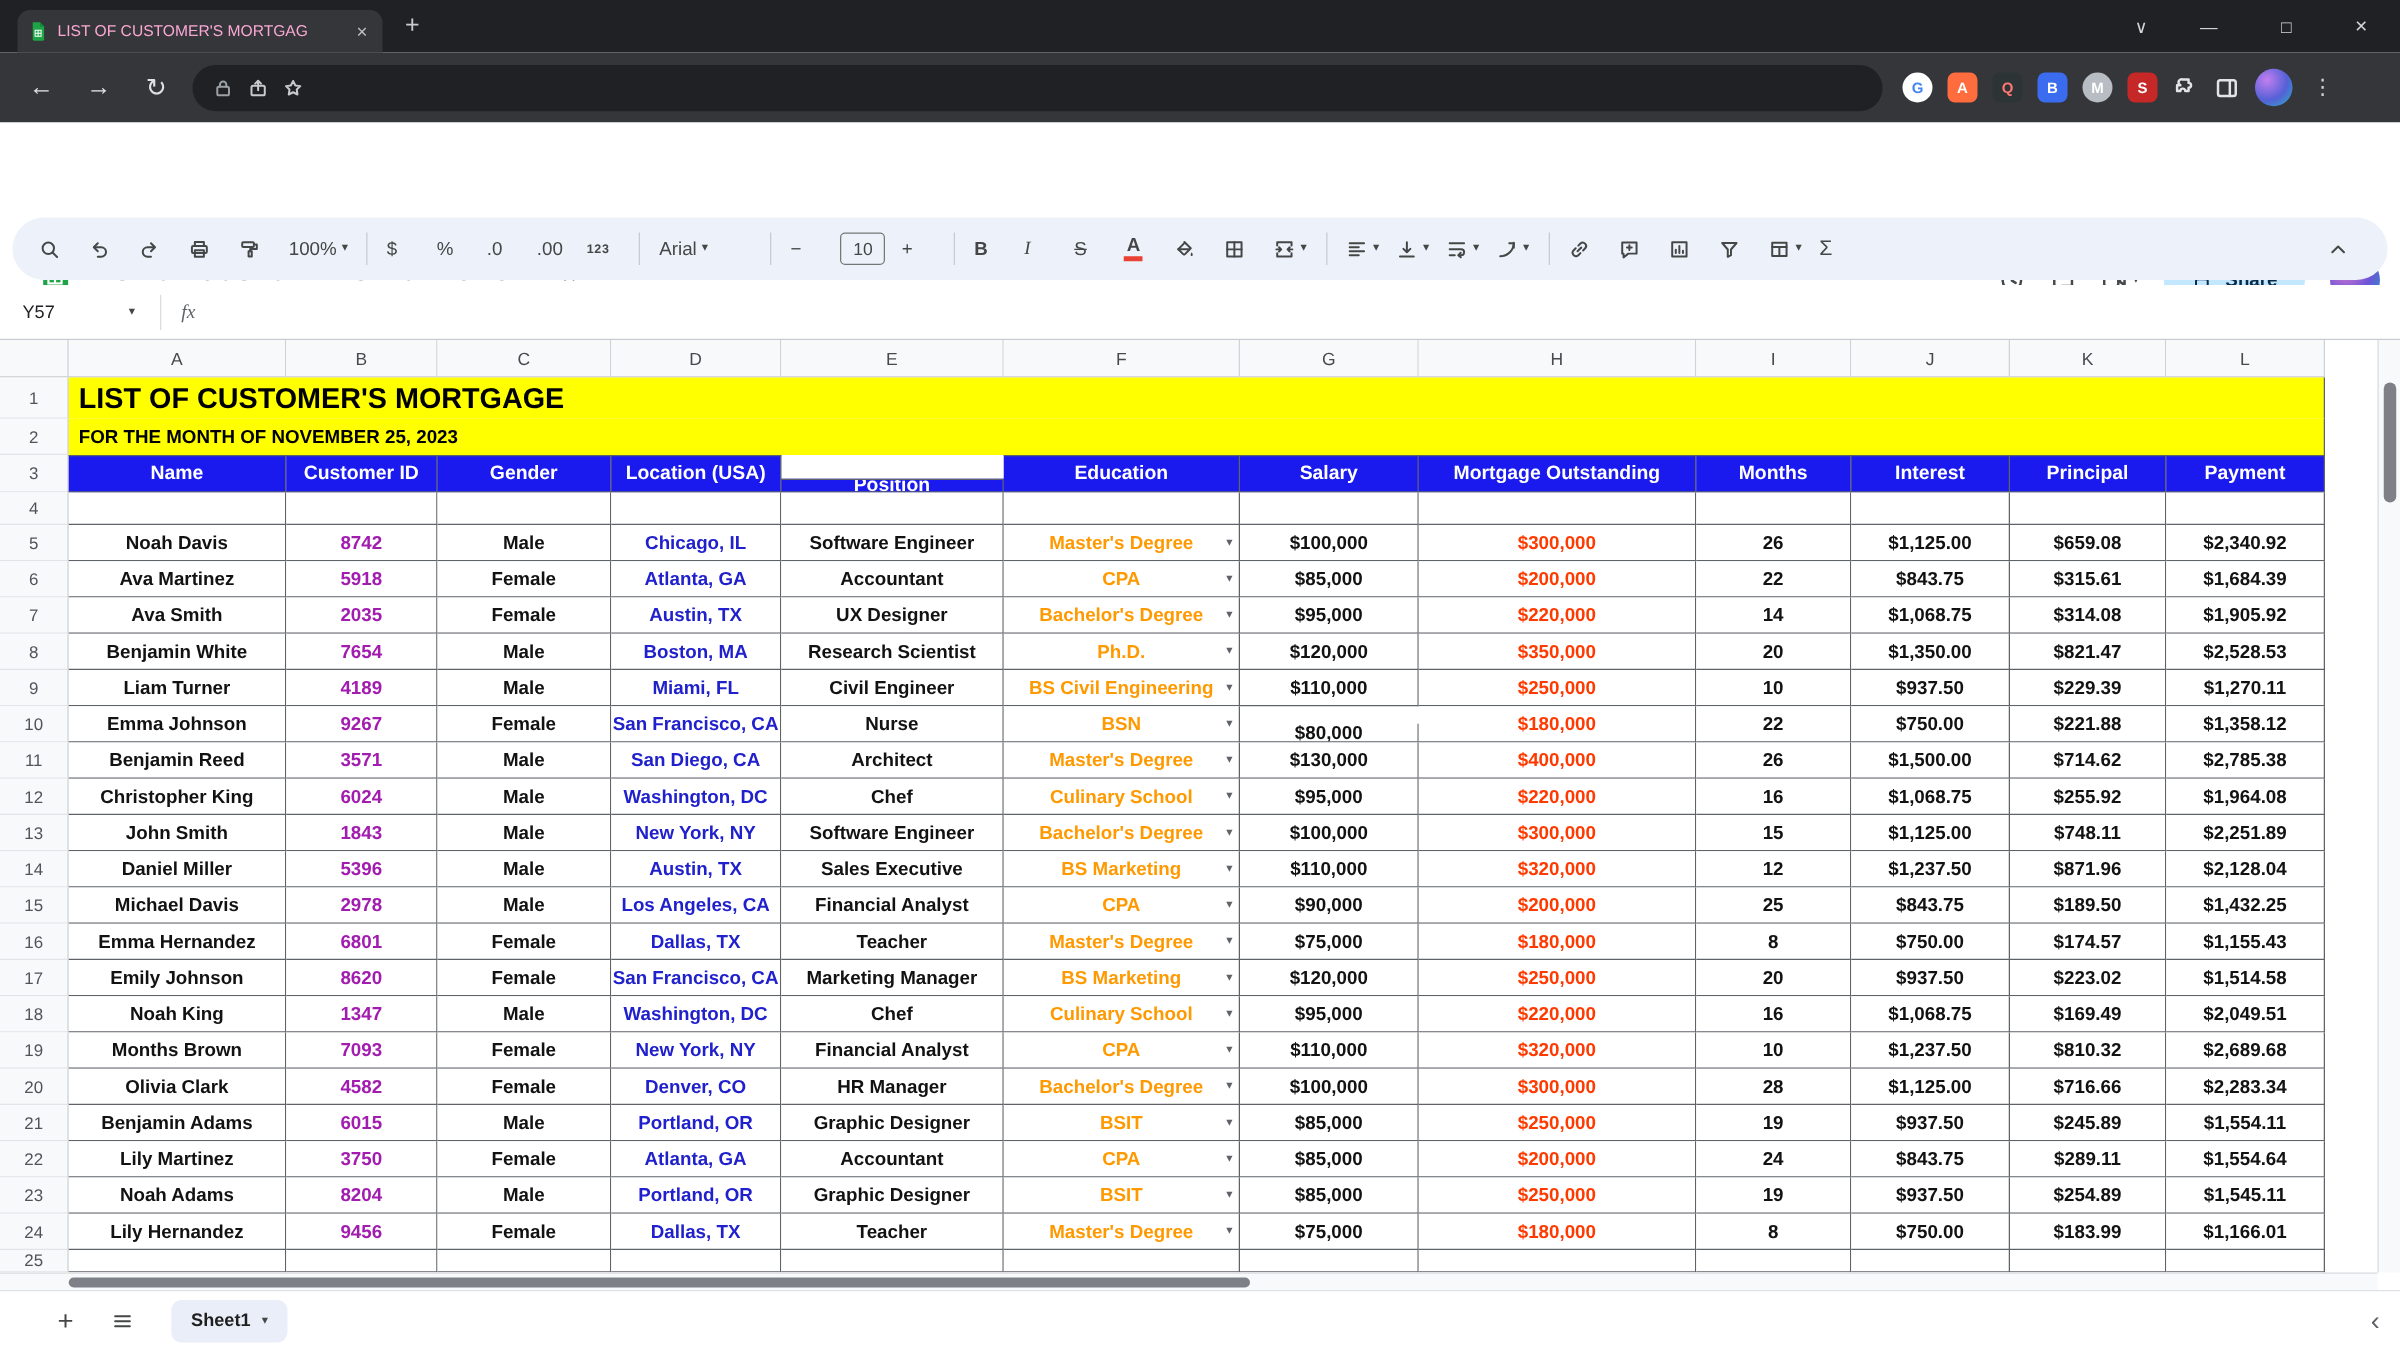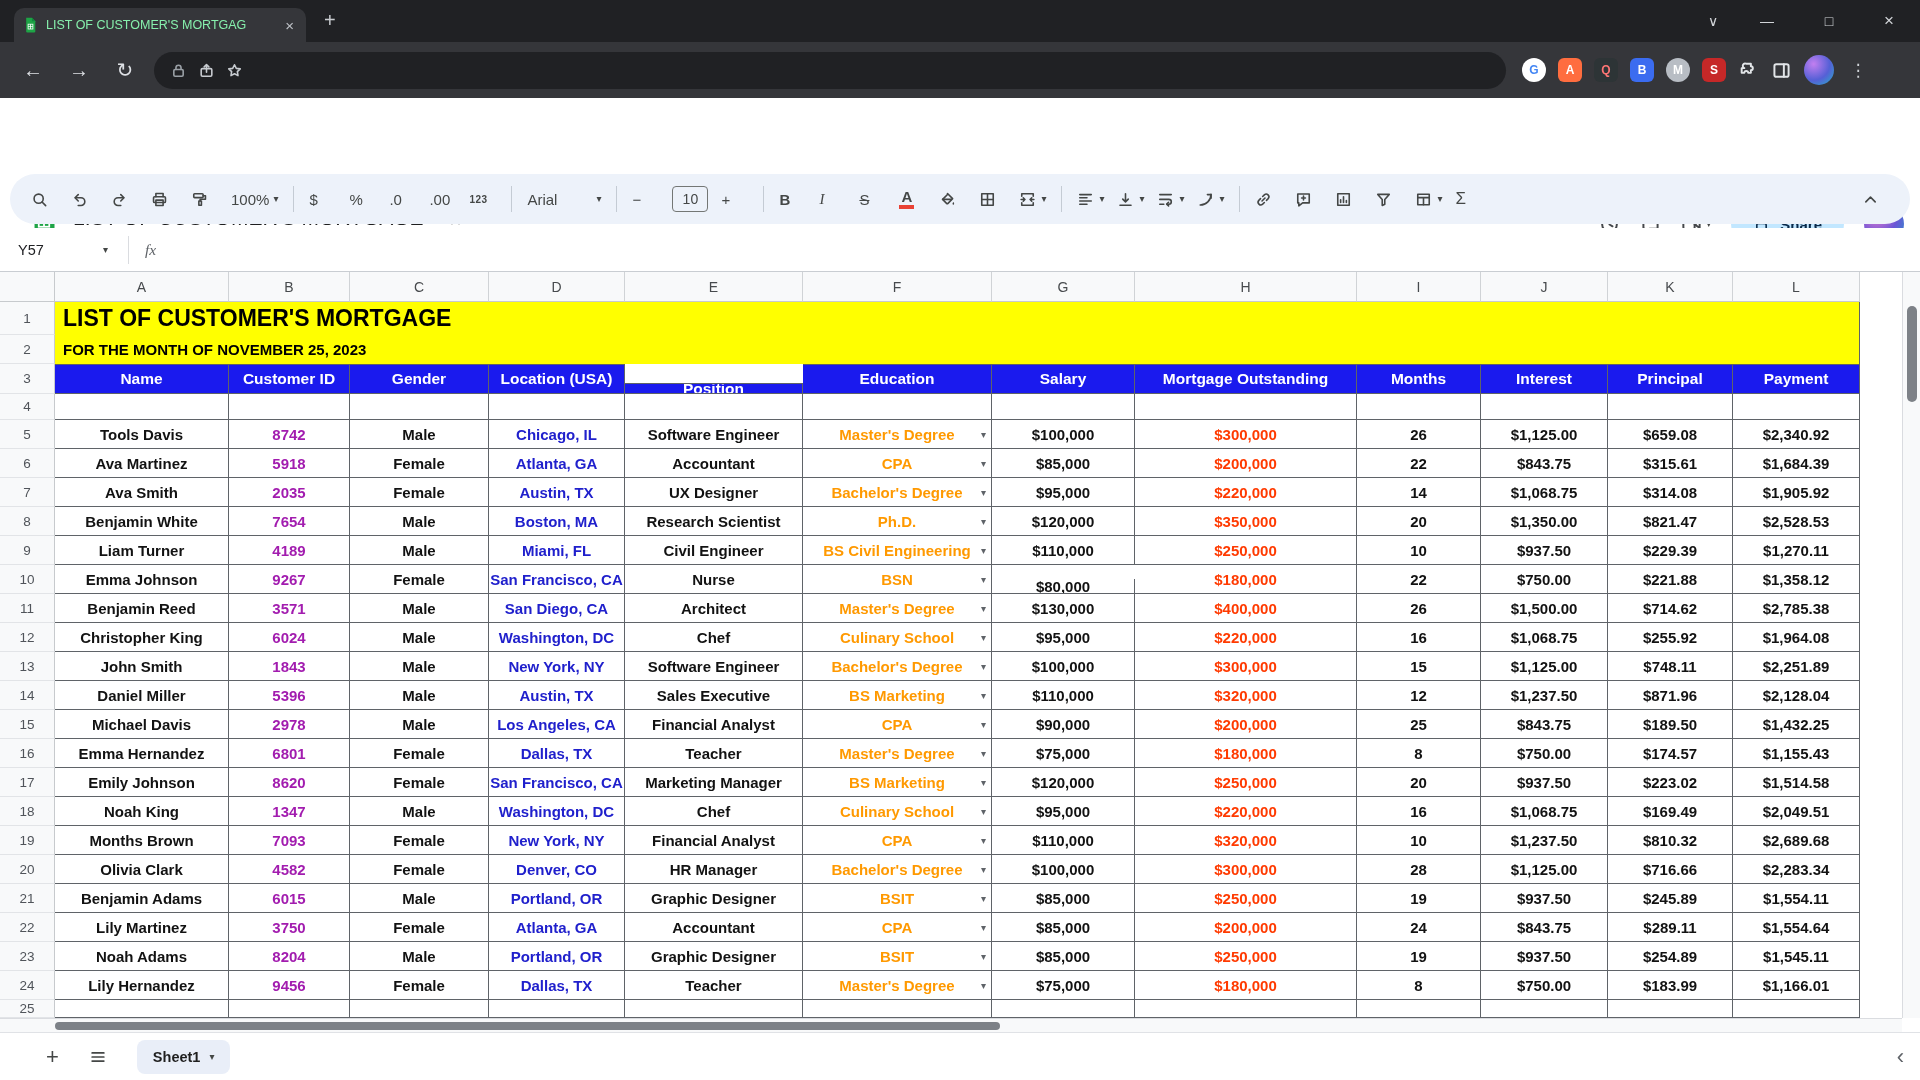--- a/index.html
+++ b/index.html
@@ -9,21 +9,21 @@
   .icon{display:block;width:100%;height:100%;}
   .s{fill:none;stroke:currentColor;stroke-width:1.5;stroke-linecap:round;stroke-linejoin:round;}
   .i16{width:17px;height:17px;display:inline-flex;flex:none;}
   .i20{width:21px;height:21px;display:inline-flex;flex:none;}
 
   
   #titlebar{position:absolute;left:0;top:0;width:1920px;height:42px;background:#202124;}
   .tab{position:absolute;left:14px;top:8px;width:292px;height:34px;background:#35363a;
     border-radius:10px 10px 0 0;display:flex;align-items:center;padding:0 10px;gap:9px;}
   .tab-logo{width:13px;height:16px;flex:none;}
-  .tab-title{color:#86efac;font-size:12.5px;white-space:nowrap;overflow:hidden;flex:1;}
+  .tab-title{color:#f9a8d4;font-size:12.5px;white-space:nowrap;overflow:hidden;flex:1;}
   .tab-close{color:#bdc1c6;font-size:15px;padding:0 2px;}
   .newtab{position:absolute;left:324px;top:9px;color:#c8cbcf;font-size:20px;}
   .wbtn{position:absolute;top:0;height:42px;width:46px;display:flex;align-items:center;
     justify-content:center;color:#d2d5d9;font-size:14px;}
 
   
   #navbar{position:absolute;left:0;top:42px;width:1920px;height:56px;background:#35363a;
     display:flex;align-items:center;padding-left:14px;}
   .nav-btn{width:38px;height:38px;display:flex;align-items:center;justify-content:center;
     color:#dee1e5;font-size:20px;border-radius:50%;flex:none;}
@@ -49,21 +49,21 @@
   .meet{display:flex;align-items:center;gap:4px;}
   .share-pill{height:44px;display:flex;align-items:center;gap:10px;padding:0 22px;
     border-radius:22px;background:var(--pill);color:#0b2a4a;font-size:15px;font-weight:700;}
   .avatar-lg{width:40px;height:40px;border-radius:50%;flex:none;
     background:radial-gradient(circle at 32% 28%,#e07bd0,#6a55d6 52%,#1f9ec9);}
   .caret{font-size:10px;color:#444746;line-height:1;}
 
   
   #toolbar{position:absolute;left:10px;top:174px;width:1900px;height:50px;background:#edf2fa;
     border-radius:25px;display:flex;align-items:center;padding:0 16px;gap:3px;}
-  .tbi{min-width:37px;height:34px;display:flex;align-items:center;justify-content:space-between;
+  .tbi{min-width:37px;height:34px;display:flex;align-items:center;justify-content:flex-start;
     gap:4px;padding:0 5px;border-radius:6px;color:#444746;font-size:15px;flex:none;}
   .tb-div{width:1px;height:26px;background:#c4cbd4;margin:0 7px;flex:none;}
   .tb-b{font-weight:700;}
   .tb-i{font-style:italic;font-family:"Liberation Serif",serif;}
   .tb-s{text-decoration:line-through;}
   .tb-sigma{font-size:17px;}
   .tb-123{font-weight:700;font-size:10px;letter-spacing:0.5px;}
   .fsize-box{width:36px;height:26px;border:1px solid #747775;border-radius:4px;display:flex;
     align-items:center;justify-content:center;font-size:14px;}
   .a-color{display:flex;flex-direction:column;align-items:center;line-height:1.05;}
@@ -569,21 +569,21 @@
         <div class="cell" style="width: 143px;"></div>
         <div class="cell" style="width: 222px;"></div>
         <div class="cell" style="width: 124px;"></div>
         <div class="cell" style="width: 127px;"></div>
         <div class="cell" style="width: 125px;"></div>
         <div class="cell" style="width: 127px;"></div>
       </div>
       <div class="grow" style="height: 29px;">
         <div class="rnum">5</div>
         <div class="cell c-name" style="width: 174px;">
-          <span class="ctext">Tools Davis</span>
+          <span class="ctext">Noah Davis</span>
         </div>
         <div class="cell c-id" style="width: 121px;">
           <span class="ctext">8742</span>
         </div>
         <div class="cell c-gender" style="width: 139px;">
           <span class="ctext">Male</span>
         </div>
         <div class="cell c-loc" style="width: 136px;">
           <span class="ctext">Chicago, IL</span>
         </div>

